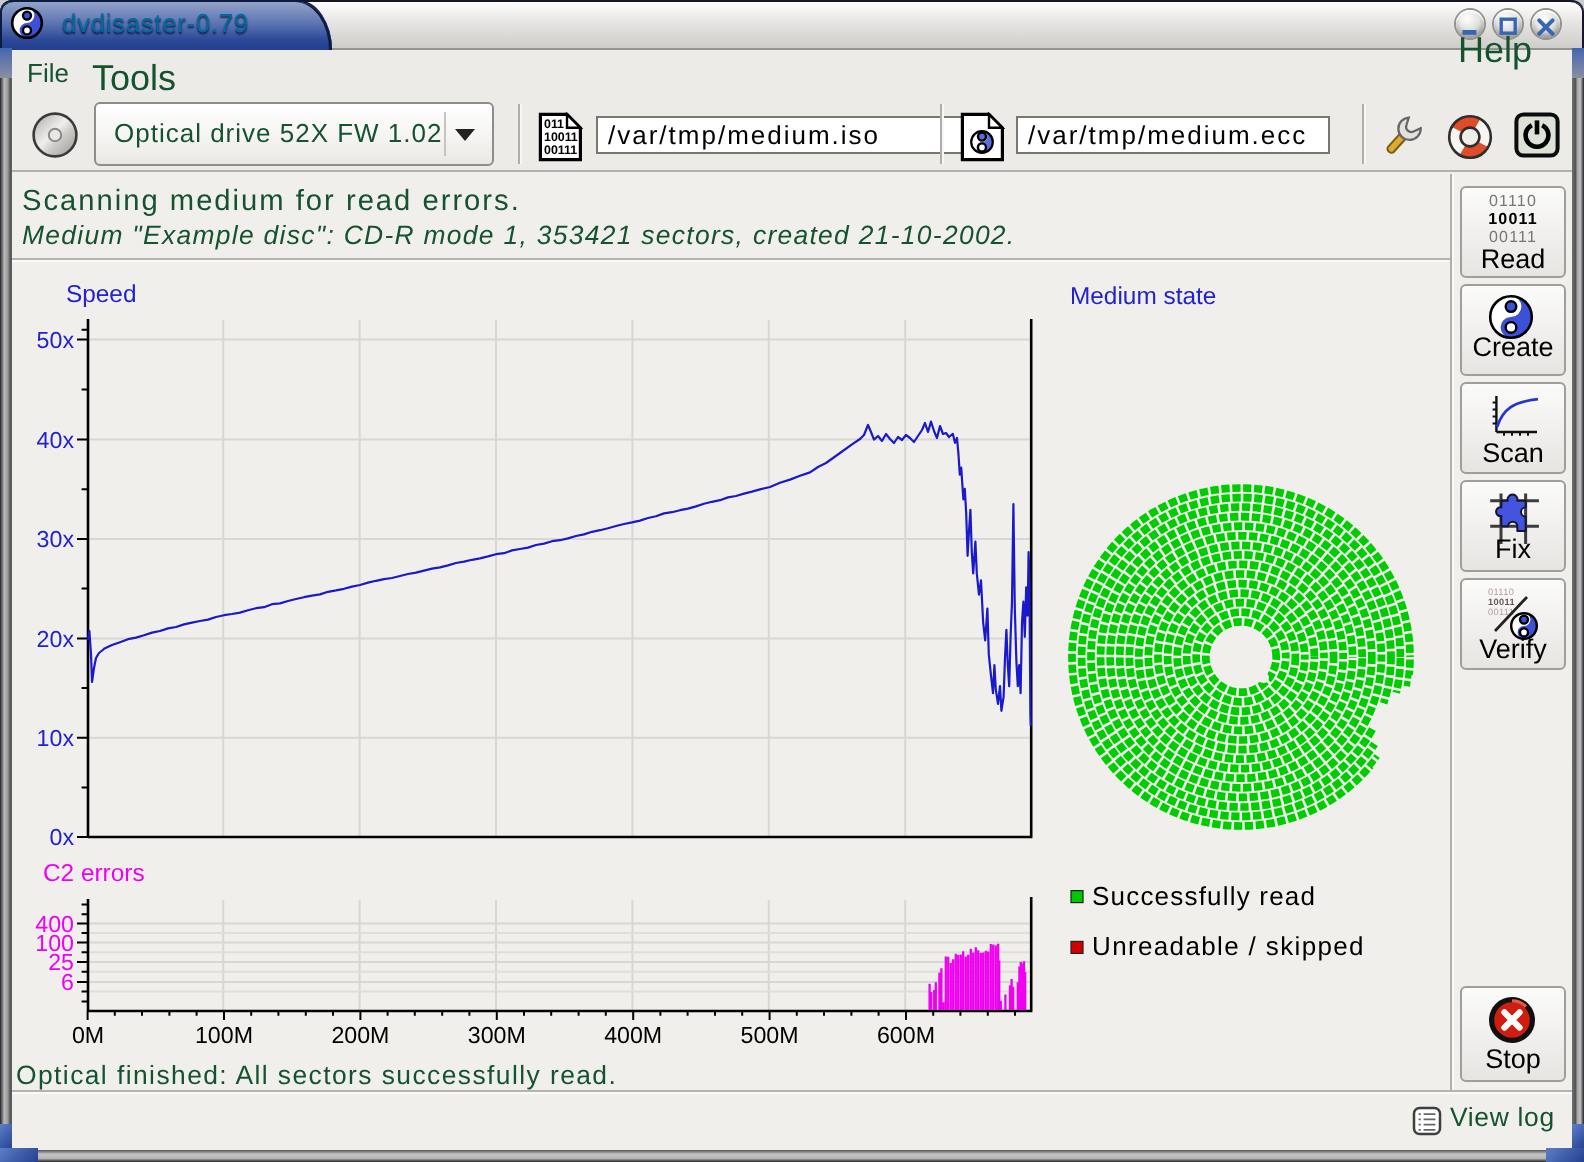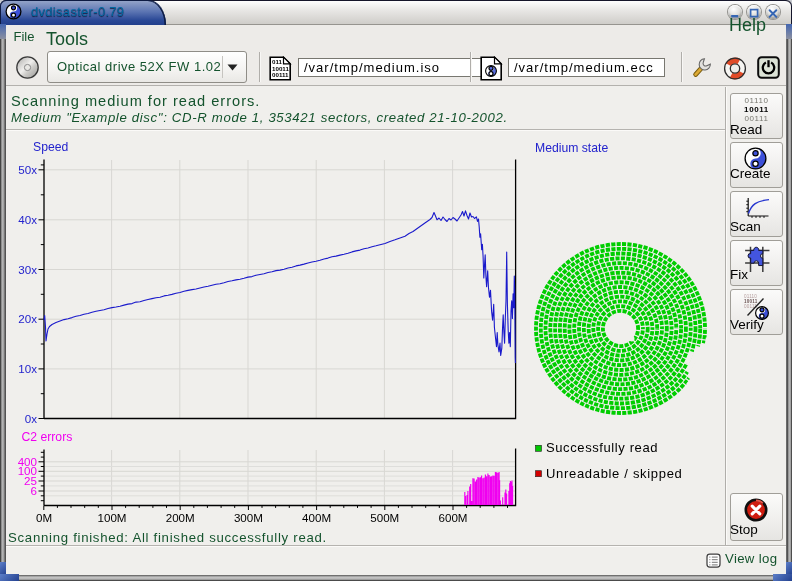--- a/index.html
+++ b/index.html
@@ -11,21 +11,21 @@
 #toolbar{left:6px;top:46px;width:780px;height:40px;background:#edebe8;border-bottom:1px solid #b3b1ad;box-shadow:0 1px 0 #f6f5f3}
 #lborder{left:0;top:24px;width:6px;height:551px;background:linear-gradient(90deg,#212121,#b9b9b9 35%,#a2a2a2 60%,#4e4e4e 90%,#6a6a6a)}
 #rborder{left:786px;top:24px;width:6px;height:551px;background:linear-gradient(90deg,#6a6a6a 10%,#4e4e4e,#a8a8a8 45%,#bdbdbd 70%,#212121)}
 #bborder{left:0;top:575px;width:792px;height:6px;background:linear-gradient(#555 ,#c4c4c4 35%,#b5b5b5 70%,#222)}
 .bluecorner{background:linear-gradient(135deg,#5c7ec8,#24418f)}
 #content{left:6px;top:86px;width:780px;height:489px;background:#f0efec}
 .entry{position:absolute;height:19.5px;background:#fff;border:1px solid #787770;font-size:13px;color:#000;line-height:18px;padding-left:5px;letter-spacing:1px}
 .groove{position:absolute;background:#b5b3af;box-shadow:0 1px 0 #fbfaf8}
 .vgroove{position:absolute;background:#b0aeaa;box-shadow:1px 0 0 #fbfaf8}
 .btn{position:absolute;left:730px;width:53px;border:1px solid #a09e98;border-radius:3px;background:linear-gradient(#fbfbfa,#f0efed 55%,#e6e5e2);text-align:center;color:#000}
-.btnlbl{position:absolute;width:53px;text-align:left;font-size:13.5px;color:#000}
+.btnlbl{position:absolute;width:53px;text-align:center;font-size:13.5px;color:#000}
 #chartsvg{left:0;top:0;pointer-events:none}
 .mtxt{position:absolute;color:#14532d}
 </style></head><body>
 <div id="titlebar" class="abs"></div>
 <div id="tab" class="abs"></div>
 <svg class="abs" style="left:5px;top:3px" width="19" height="19" viewBox="0 0 19 19">
     <circle cx="8.5" cy="8.5" r="7.4" fill="#fff"></circle>
     <path d="M8.5 1.0999999999999996 A7.4 7.4 0 0 1 8.5 15.9 A3.7 3.7 0 0 1 8.5 8.5 A3.7 3.7 0 0 0 8.5 1.0999999999999996 Z" fill="#3c50d8"></path>
     <circle cx="8.5" cy="8.5" r="7.4" fill="none" stroke="#000" stroke-width="1.3"></circle>
     <circle cx="8.5" cy="4.8" r="2.0" fill="#3c50d8" stroke="#000" stroke-width="1.2"></circle>
@@ -120,21 +120,21 @@
 <div class="bluecorner abs" style="left:786px;top:562px;width:6px;height:13px"></div>
 <div class="abs" style="left:786px;top:24px;width:6px;height:15px;background:linear-gradient(#4466b0,#8a8fa0)"></div>
 <div class="bluecorner abs" style="left:773px;top:574px;width:19px;height:7px"></div>
 
 <div class="mtxt" style="left:11px;top:92.5px;font-size:14.6px;letter-spacing:1px">Scanning medium for read errors.</div>
 <div class="mtxt" style="left:11px;top:110px;font-size:13.2px;font-style:italic;letter-spacing:0.66px">Medium "Example disc": CD-R mode 1, 353421 sectors, created 21-10-2002.</div>
 <div class="groove" style="left:6px;top:129px;width:719px;height:1px"></div>
 <div class="vgroove" style="left:725px;top:87px;width:1px;height:458px"></div>
 <div class="groove" style="left:6px;top:545px;width:780px;height:1px"></div>
 
-<div class="mtxt" style="left:8px;top:530px;font-size:13.2px;letter-spacing:0.72px">Scanning finished: All finished successfully read.</div>
+<div class="mtxt" style="left:8px;top:530px;font-size:13.2px;letter-spacing:0.72px">Optical finished: All sectors successfully read.</div>
 <svg class="abs" style="left:705.5px;top:553px" width="15" height="15" viewBox="0 0 15 15">
     <rect x="1" y="1" width="13" height="13" rx="2.8" fill="#fff" stroke="#3f3f3f" stroke-width="1.25"></rect>
     <g stroke="#666" stroke-width="0.9">
       <path d="M3.3 4.1 H4.4 M5.8 4.1 H11.7 M3.3 6.7 H4.4 M5.8 6.7 H11.7 M3.3 9.3 H4.4 M5.8 9.3 H11.7 M3.3 11.9 H4.4 M5.8 11.9 H11.7"></path>
     </g>
   </svg>
 <div class="mtxt" style="left:725px;top:551px;font-size:13.2px;letter-spacing:0.35px">View log</div>
 
 <div class="btn" style="top:92.5px;height:46.5px"></div>
 <div class="btn" style="top:141.5px;height:46.5px"></div>

